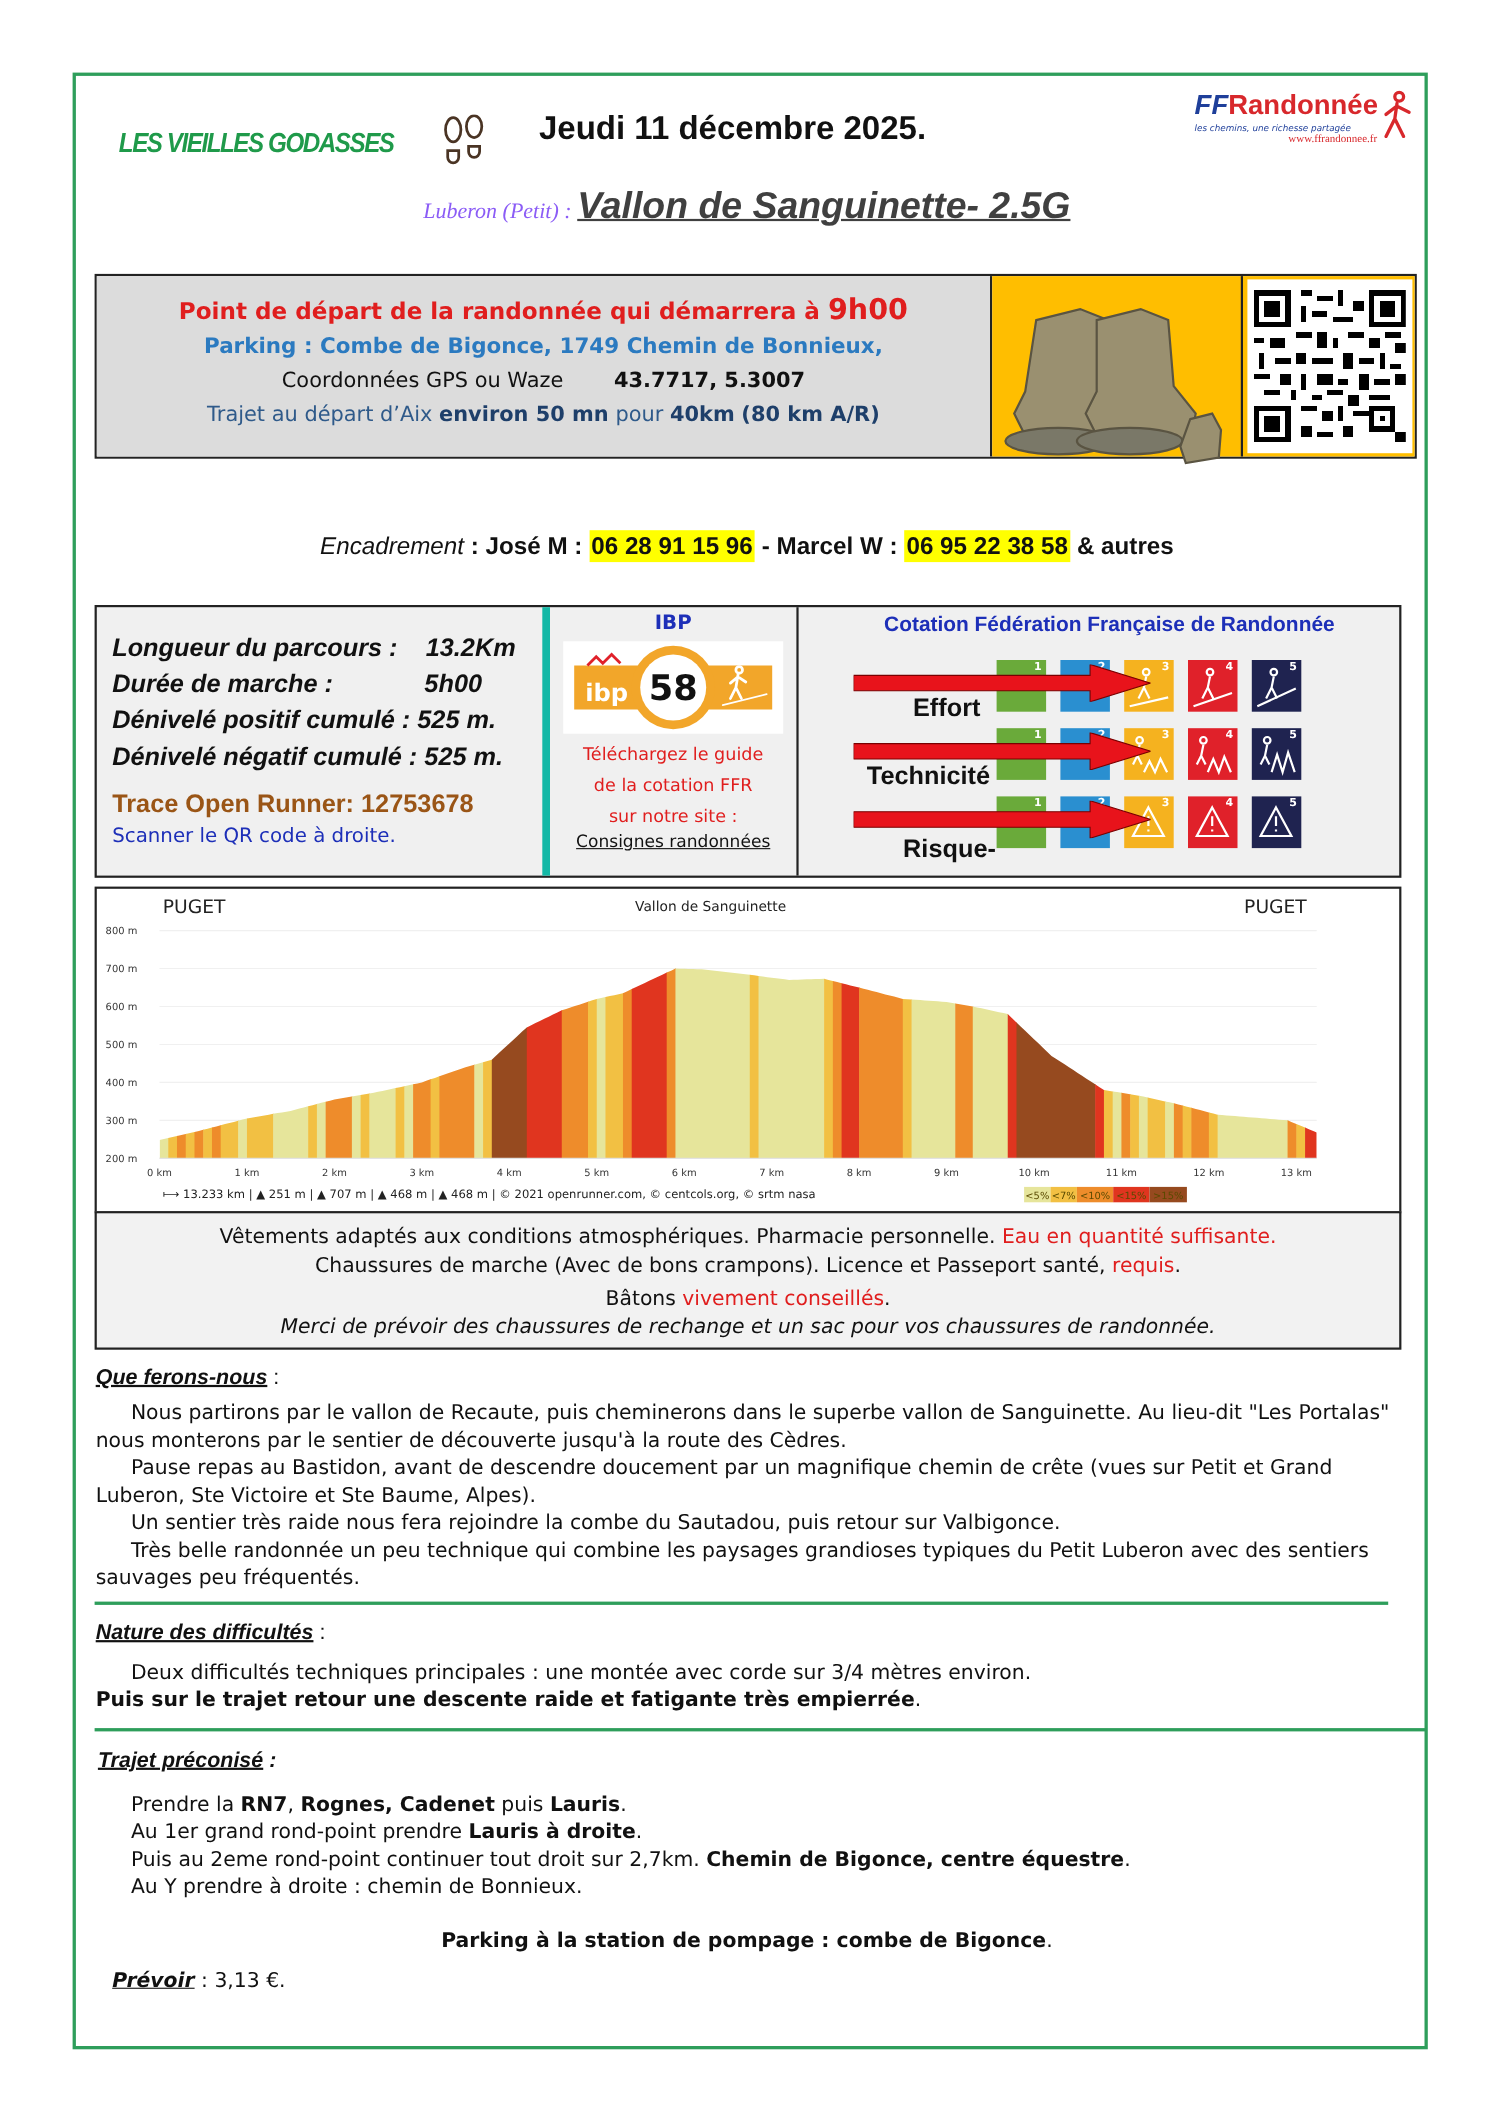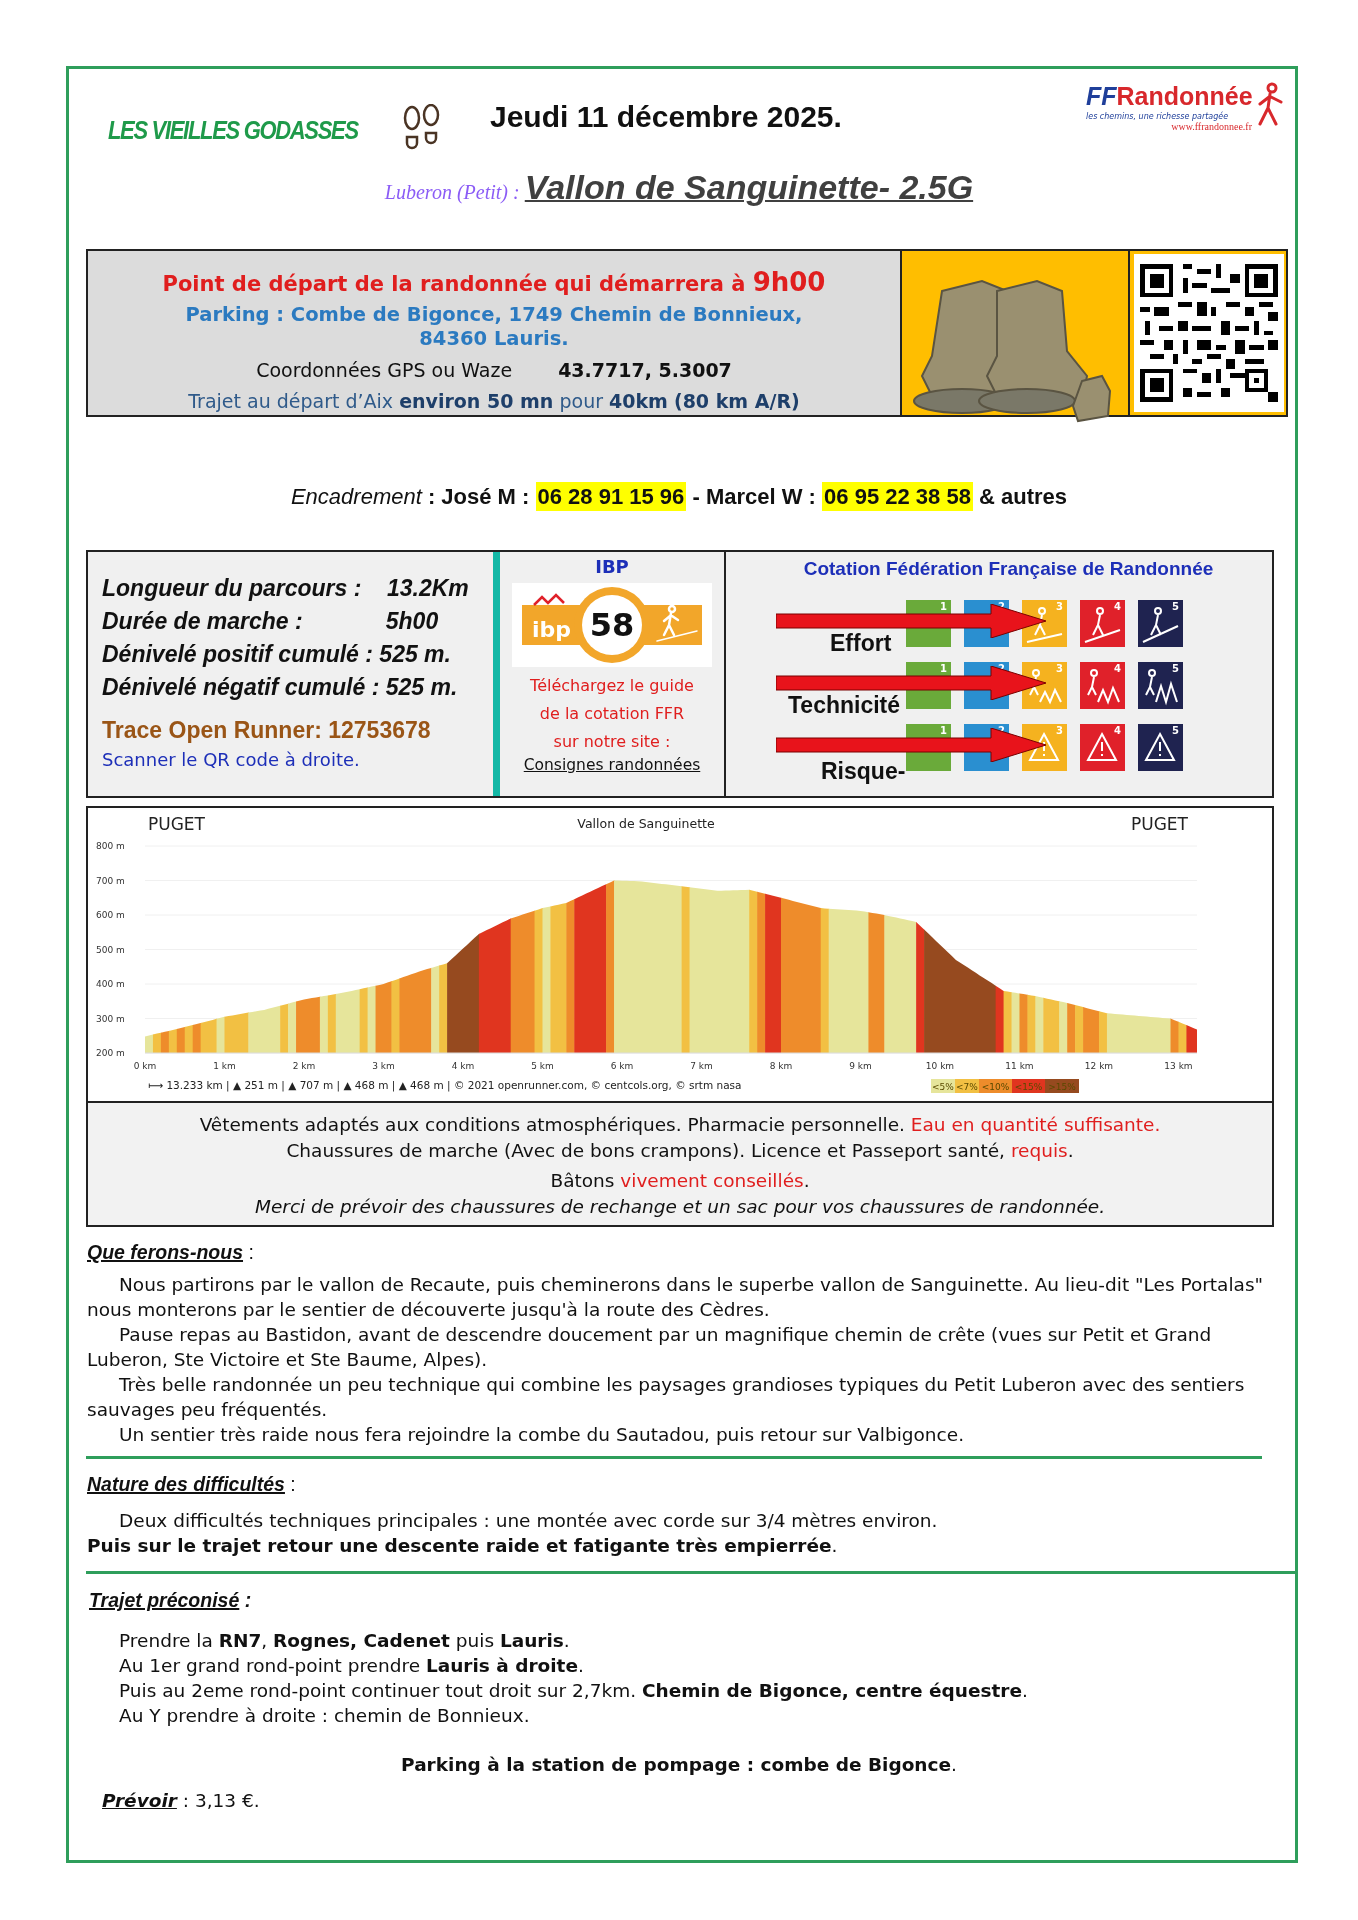--- a/index.html
+++ b/index.html
@@ -114,21 +114,20 @@
 </div>
 
 <div class="info-box">
   <div class="info-main">
     <div class="info-line1">
       <span>Point de départ de la randonnée qui démarrera à</span>
       <span class="time">9h00</span>
     </div>
     <div class="info-line2">
       <div>Parking : Combe de Bigonce, 1749 Chemin de Bonnieux,</div>
-      <div>84360 Lauris.</div>
     </div>
     <div class="info-line3">
       <span>Coordonnées GPS ou Waze</span>
       <span class="gps">43.7717, 5.3007</span>
     </div>
     <div class="info-line4">
       <span>Trajet au départ d’Aix</span>
       <b>environ 50 mn</b>
       <span>pour</span>
       <b>40km</b>
@@ -490,22 +489,22 @@
   <div><span>Vêtements adaptés aux conditions atmosphériques. Pharmacie personnelle.</span> <span class="red">Eau en quantité suffisante.</span></div>
   <div><span>Chaussures de marche (Avec de bons crampons). Licence et Passeport santé,</span> <span class="red">requis</span><span>.</span></div>
   <div style="margin-top:4px"><span>Bâtons</span> <span class="red">vivement conseillés</span><span>.</span></div>
   <div class="italic">Merci de prévoir des chaussures de rechange et un sac pour vos chaussures de randonnée.</div>
 </div>
 
 <div class="section-title" style="top:1241px;"><u>Que ferons-nous</u><span style="font-weight:normal;font-style:normal"> :</span></div>
 <div class="para" style="top:1272px;">
   <p>Nous partirons par le vallon de Recaute, puis cheminerons dans le superbe vallon de Sanguinette. Au lieu-dit "Les Portalas" nous monterons par le sentier de découverte jusqu'à la route des Cèdres.</p>
   <p>Pause repas au Bastidon, avant de descendre doucement par un magnifique chemin de crête (vues sur Petit et Grand Luberon, Ste Victoire et Ste Baume, Alpes).</p>
+  <p>Un sentier très raide nous fera rejoindre la combe du Sautadou, puis retour sur Valbigonce.</p>
   <p>Très belle randonnée un peu technique qui combine les paysages grandioses typiques du Petit Luberon avec des sentiers sauvages peu fréquentés.</p>
-  <p>Un sentier très raide nous fera rejoindre la combe du Sautadou, puis retour sur Valbigonce.</p>
 </div>
 <div class="green-rule" style="left:86px; width:1176px; top:1456px;"></div>
 
 <div class="section-title" style="top:1473px;"><u>Nature des difficultés</u><span style="font-weight:normal;font-style:normal"> :</span></div>
 <div class="para" style="top:1508px;">
   <p>Deux difficultés techniques principales : une montée avec corde sur 3/4 mètres environ.</p>
   <div><b>Puis sur le trajet retour une descente raide et fatigante très empierrée</b><span>.</span></div>
 </div>
 <div class="green-rule" style="left:86px; width:1210px; top:1571px;"></div>
 

